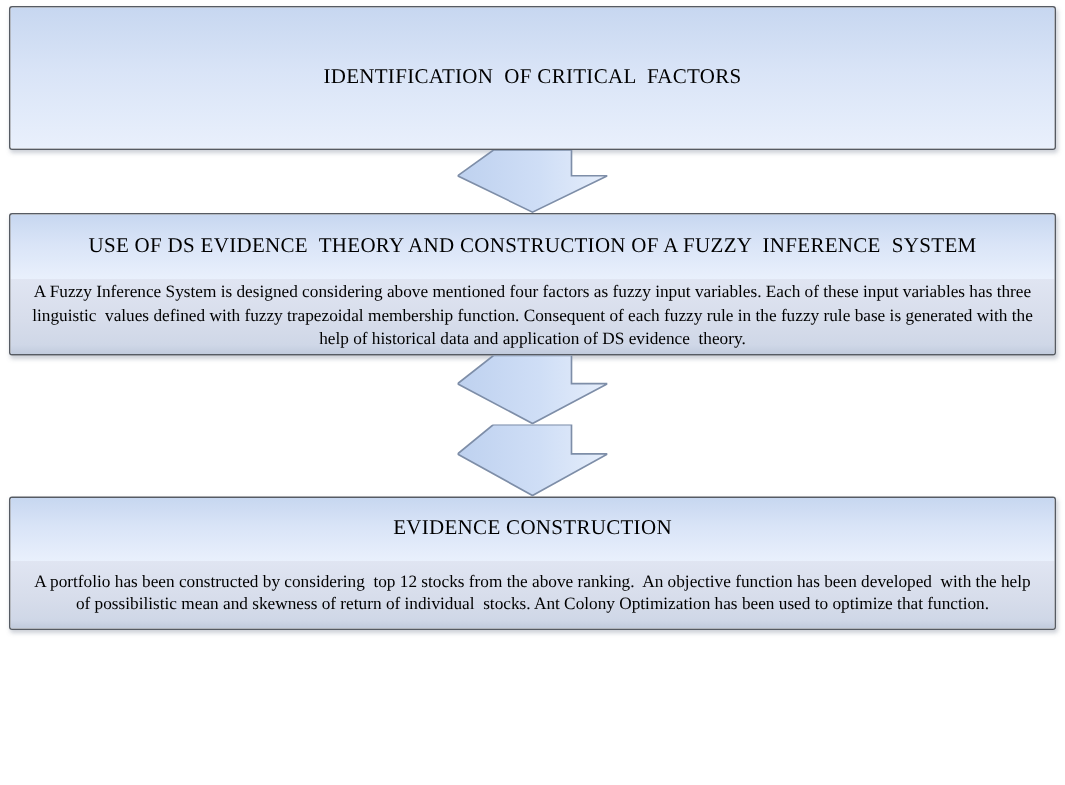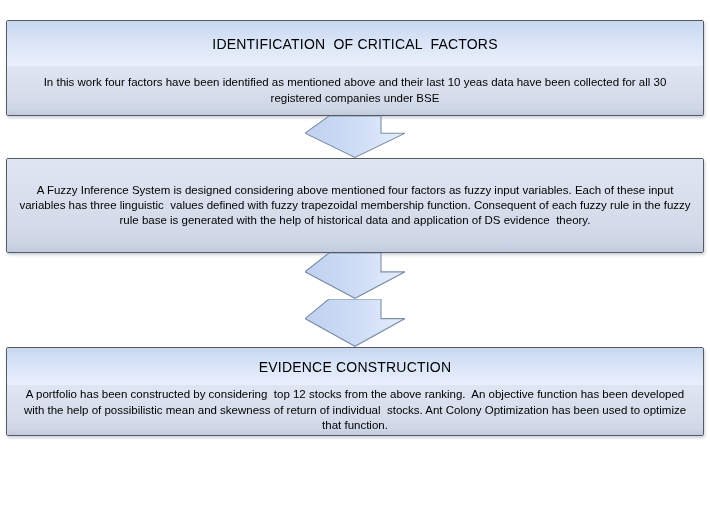--- a/index.html
+++ b/index.html
@@ -7,24 +7,23 @@
     padding: 0;
     background: #ffffff;
   }
   .canvas {
     position: relative;
     width: 710px;
     height: 433px;
     background: #ffffff;
     box-sizing: border-box;
     padding: 4px 6px 0 6px;
-    font-family: Liberation Sans, sans-serif;
+    font-family: Liberation Serif, serif;
     color: #000000;
     overflow: hidden;
-    margin-top: 16px;
   }
   .flow {
     display: flex;
     flex-direction: column;
     width: 698px;
   }
   .box {
     box-sizing: border-box;
     border: 1.5px solid #565b63;
     border-radius: 2px;
@@ -92,30 +91,30 @@
         <stop offset="0.55" stop-color="#cfdef6"></stop>
         <stop offset="1" stop-color="#e6eefb"></stop>
       </linearGradient>
     </defs>
   </svg>
 
   <div class="flow">
 
     <section class="box box-1">
       <div class="box-title">IDENTIFICATION  OF CRITICAL  FACTORS</div>
-      <div class="box-body">In this work four factors have been identified as mentioned above and their last 10 yeas data have been collected for all 30 registered companies under BSE</div>
     </section>
 
     <div class="arrow-wrap arrow-1">
       <svg viewBox="0 0 100 44" preserveAspectRatio="none">
         <polygon points="24,0 76,0 76,18 100,18 50,43.4 0,18 24,0" fill="url(#arrowGrad)" stroke="#7e8ea8" stroke-width="1.1"></polygon>
       </svg>
     </div>
 
     <section class="box box-2">
+      <div class="box-title">USE OF DS EVIDENCE  THEORY AND CONSTRUCTION OF A FUZZY  INFERENCE  SYSTEM</div>
       <div class="box-body">A Fuzzy Inference System is designed considering above mentioned four factors as fuzzy input variables. Each of these input variables has three linguistic  values defined with fuzzy trapezoidal membership function. Consequent of each fuzzy rule in the fuzzy rule base is generated with the help of historical data and application of DS evidence  theory.</div>
     </section>
 
     <div class="arrow-wrap arrow-2">
       <svg viewBox="0 0 100 44" preserveAspectRatio="none">
         <polygon points="24,0 76,0 76,18 100,18 50,43.4 0,18 24,0" fill="url(#arrowGrad)" stroke="#7e8ea8" stroke-width="1.1"></polygon>
       </svg>
     </div>
 
 

